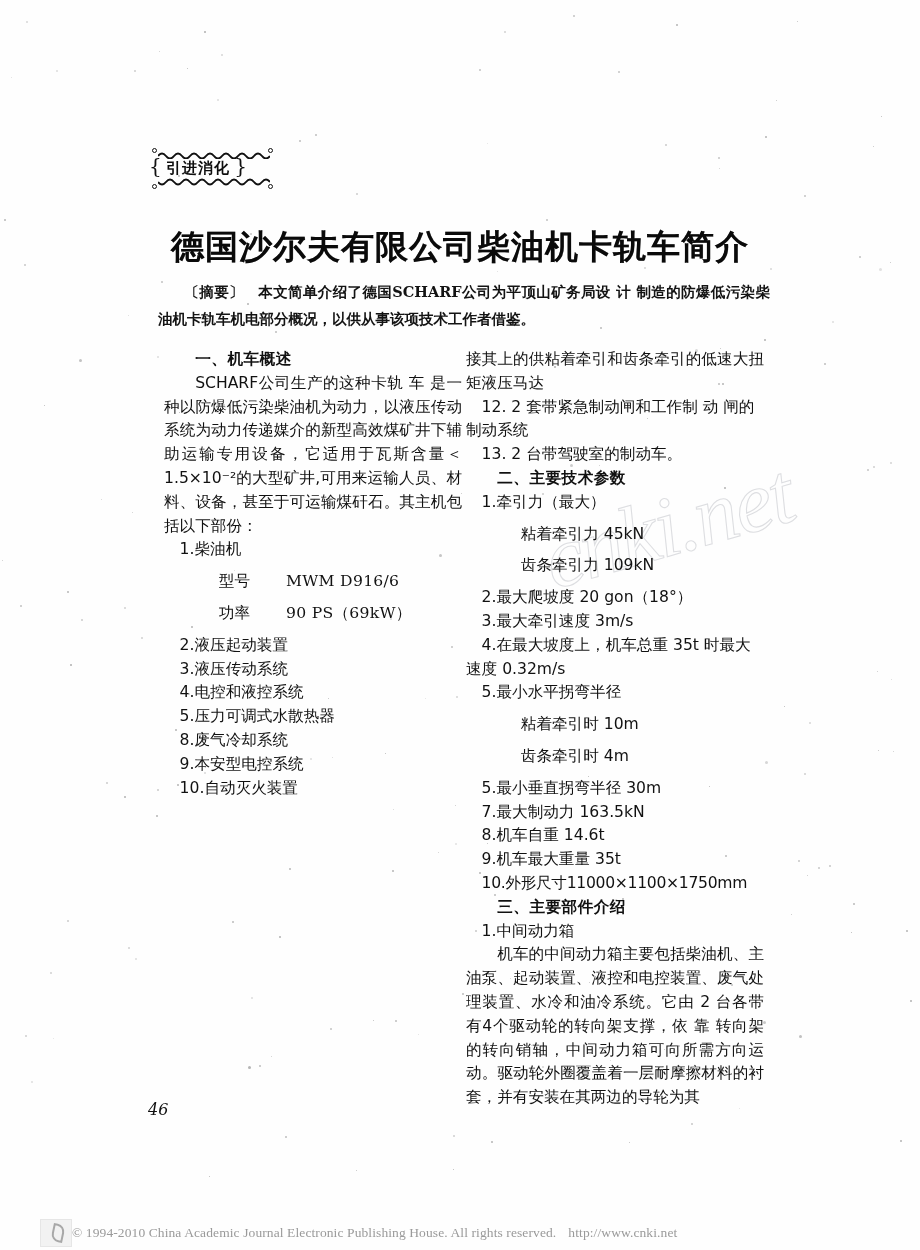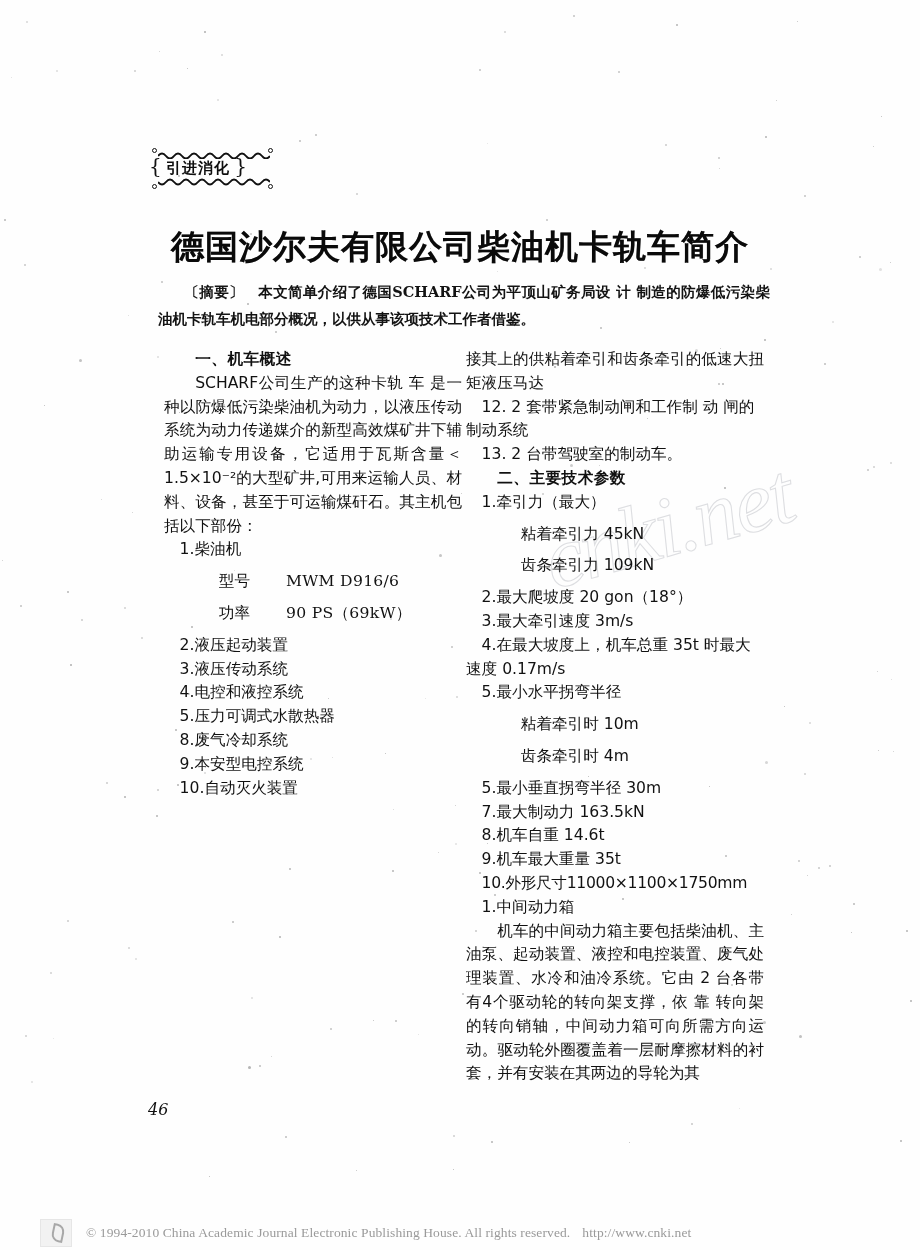--- a/index.html
+++ b/index.html
@@ -187,21 +187,20 @@
     z-index: 3;
   }
 
   
   #footer {
     position: absolute;
     left: 40px;
     top: 1219px;
     display: flex;
     align-items: center;
-    gap: 14px;
     z-index: 3;
   }
   #footer-logo {
     width: 30px;
     height: 26px;
     background: #f0f0f0;
     border: 1px solid #e2e2e2;
     position: relative;
     opacity: .85;
   }
@@ -289,32 +288,33 @@
 
     <p class="heading">二、主要技术参数</p>
 
     <p class="listline">1.牵引力（最大）</p>
     <p class="subline">粘着牵引力  45kN</p>
     <p class="subline">齿条牵引力  109kN</p>
 
     <p class="listline">2.最大爬坡度 20 gon（18°）</p>
     <p class="listline">3.最大牵引速度  3m/s</p>
 
-    <p class="listline wrap">4.在最大坡度上，机车总重 35t 时最大速度 0.17m/s</p>
+    <p class="listline wrap">4.在最大坡度上，机车总重 35t 时最大速度 0.32m/s</p>
 
     <p class="listline">5.最小水平拐弯半径</p>
     <p class="subline">粘着牵引时  10m</p>
     <p class="subline">齿条牵引时  4m</p>
 
     <p class="listline">5.最小垂直拐弯半径  30m</p>
     <p class="listline">7.最大制动力  163.5kN</p>
     <p class="listline">8.机车自重  14.6t</p>
     <p class="listline">9.机车最大重量  35t</p>
     <p class="listline tight">10.外形尺寸11000×1100×1750mm</p>
 
+    <p class="heading">三、主要部件介绍</p>
 
     <p class="listline">1.中间动力箱</p>
 
     <p class="para indent">机车的中间动力箱主要包括柴油机、主油泵、起动装置、液控和电控装置、废气处理装置、水冷和油冷系统。它由 2 台各带有4个驱动轮的转向架支撑，依 靠 转向架的转向销轴，中间动力箱可向所需方向运动。驱动轮外圈覆盖着一层耐摩擦材料的衬套，并有安装在其两边的导轮为其</p>
   </div>
 
   <div id="page-number">46</div>
 
   <div id="footer">
     <div id="footer-logo"></div>

